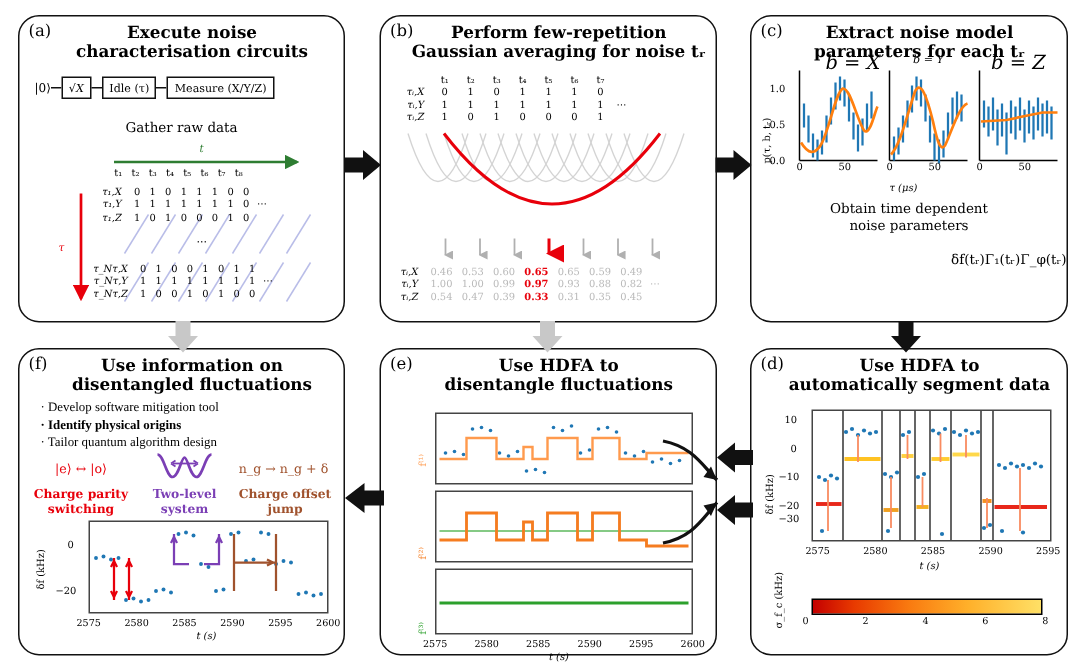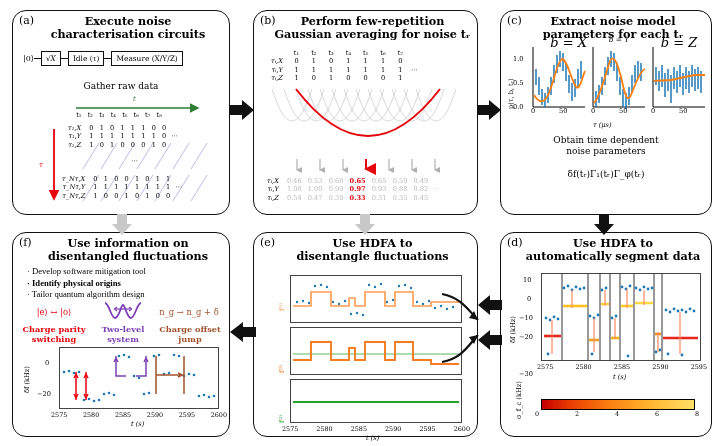--- a/index.html
+++ b/index.html
@@ -429,40 +429,40 @@
     <div class="axl" style="left:28px;top:60px;">50</div>
   </div>
 
   <div class="axl it" style="left:92px;top:110px;">τ (μs)</div>
 
   <div class="ctr" style="top:124px;font-size:9px;line-height:11px;">
     <div>Obtain time dependent</div>
     <div>noise parameters</div>
   </div>
 
-  <div style="position:absolute;left:0;right:0;top:158px;display:flex;justify-content:center;font-size:9px;">
+  <div style="position:absolute;left:0;right:0;top:158px;display:flex;justify-content:flex-end;font-size:9px;">
     <span>δf(tᵣ)</span>
     <span>Γ₁(tᵣ)</span>
     <span>Γ_φ(tᵣ)</span>
   </div>
 </div>
 
 <div class="panel" style="left:500px;top:232px;width:212px;height:205px;">
   <div class="plabel">(d)</div>
   <div class="ptitle ind">
     <div>Use HDFA to</div>
     <div>automatically segment data</div>
   </div>
 
   <div class="vlab" style="left:8px;top:110px;">δf (kHz)</div>
   <div class="axl" style="left:22px;top:43px;">10</div>
   <div class="axl" style="left:26px;top:62px;">0</div>
   <div class="axl" style="left:18px;top:81px;">−10</div>
   <div class="axl" style="left:18px;top:100px;">−20</div>
-  <div class="axl" style="left:18px;top:137px;">−30</div>
+  <div class="axl" style="left:18px;top:109px;">−30</div>
 
   <div class="frame" style="left:40px;top:40px;width:160px;height:88px;">
     <svg width="158" height="86">
       <g stroke="#555" stroke-width="1.2">
         <line x1="20" y1="0" x2="20" y2="86"></line>
           <line x1="46" y1="0" x2="46" y2="86"></line>
         <line x1="58" y1="0" x2="58" y2="86"></line>
           <line x1="68" y1="0" x2="68" y2="86"></line>
         <line x1="78" y1="0" x2="78" y2="86"></line>
           <line x1="92" y1="0" x2="92" y2="86"></line>

